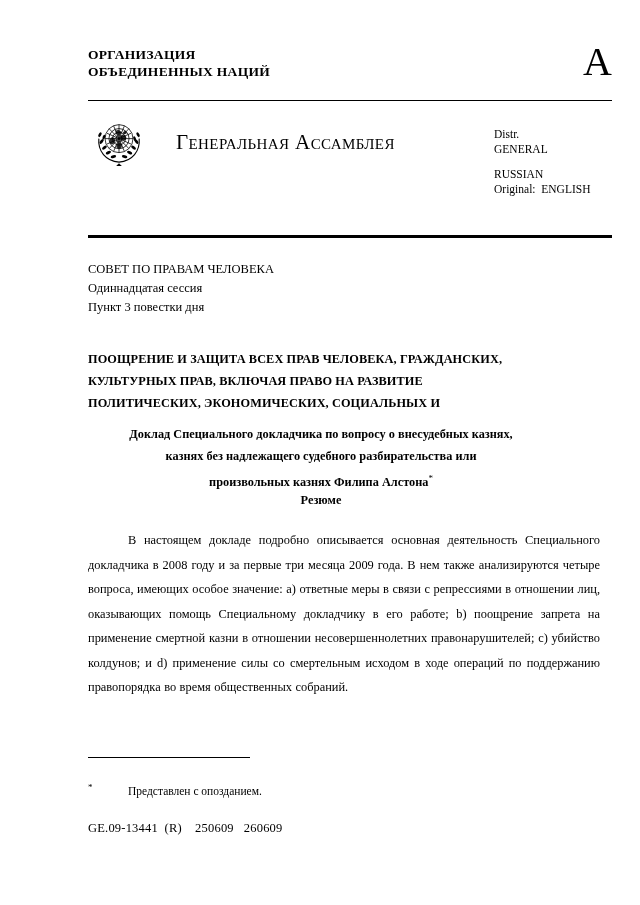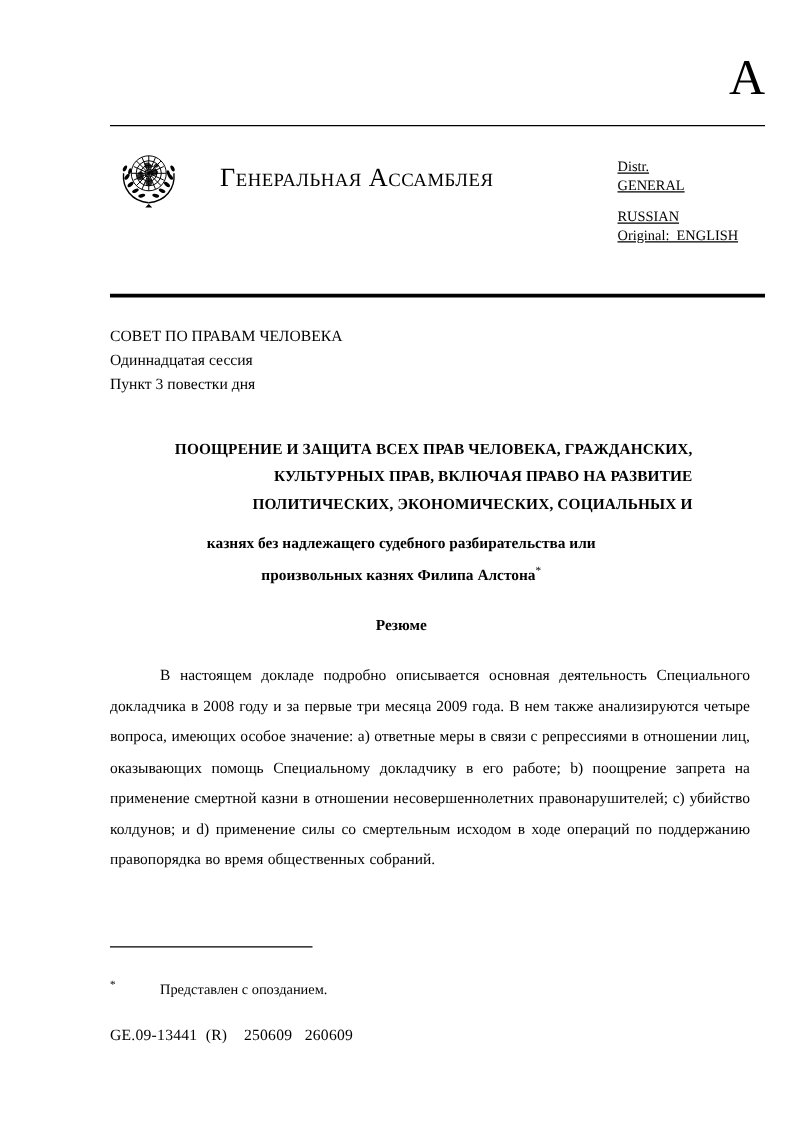--- a/index.html
+++ b/index.html
@@ -104,21 +104,20 @@
   .distr-block {
     position: absolute;
     left: 406px;
     top: 15px;
     font-family: "Liberation Serif", "DejaVu Serif", serif;
     font-size: 11.5px;
     line-height: 14.5px;
   }
   .distr-group {
     margin: 0 0 11px 0;
-    text-decoration: underline;
   }
   .distr-group:last-child { margin-bottom: 12px; }
   .distr-line { display: block; white-space: pre; }
 
   
   .council-block {
     position: absolute;
     left: 88px;
     top: 260px;
     width: 420px;
@@ -126,21 +125,21 @@
     line-height: 19px;
   }
   .council-line { display: block; }
 
   
   .doc-title {
     position: absolute;
     left: 88px;
     top: 348px;
     width: 466px;
-    text-align: right;
+    text-align: left;
     font-weight: bold;
     font-size: 12.3px;
     line-height: 22px;
     font-variant: small-caps;
     letter-spacing: 0.1px;
   }
   .doc-title .tl { display: block; white-space: nowrap; }
 
   .doc-subtitle {
     position: absolute;
@@ -214,20 +213,22 @@
     letter-spacing: 0.2px;
     white-space: pre;
   }
 </style>
 </head>
 <body>
 
 <div class="page">
 
   <div class="masthead">
+    <div class="org-name">ОРГАНИЗАЦИЯ
+ОБЪЕДИНЕННЫХ НАЦИЙ</div>
     <div class="big-letter">A</div>
   </div>
 
   <div class="rule-thin"></div>
 
   <div class="assembly-row">
 
     <span class="un-emblem">
       <svg viewBox="0 0 100 100" width="56" height="56" aria-hidden="true">
         <g fill="none" stroke="#000000" stroke-width="1.4">
@@ -300,20 +301,21 @@
     <span class="council-line">Пункт 3 повестки дня</span>
   </div>
 
   <div class="doc-title">
     <span class="tl">ПООЩРЕНИЕ И ЗАЩИТА ВСЕХ ПРАВ ЧЕЛОВЕКА, ГРАЖДАНСКИХ,</span>
     <span class="tl">КУЛЬТУРНЫХ ПРАВ, ВКЛЮЧАЯ ПРАВО НА РАЗВИТИЕ</span>
     <span class="tl">ПОЛИТИЧЕСКИХ, ЭКОНОМИЧЕСКИХ, СОЦИАЛЬНЫХ И</span>
   </div>
 
   <div class="doc-subtitle">
+    <span class="sl">Доклад Специального докладчика по вопросу о внесудебных казнях,</span>
     <span class="sl">казнях без надлежащего судебного разбирательства или</span>
     <span class="sl"><span>произвольных казнях Филипа Алстона</span><span class="fn-mark">*</span></span>
   </div>
 
   <div class="summary-head">Резюме</div>
 
   <div class="body-para">В настоящем докладе подробно описывается основная деятельность Специального докладчика в 2008 году и за первые три месяца 2009 года.  В нем также анализируются четыре вопроса, имеющих особое значение:  a)  ответные меры в связи с репрессиями в отношении лиц, оказывающих помощь Специальному докладчику в его работе; b)  поощрение запрета на применение смертной казни в отношении несовершеннолетних правонарушителей;  c)  убийство колдунов;  и  d)  применение силы со смертельным исходом в ходе операций по поддержанию правопорядка во время общественных собраний.</div>
 
   <div class="fn-rule"></div>
   <div class="footnote">

